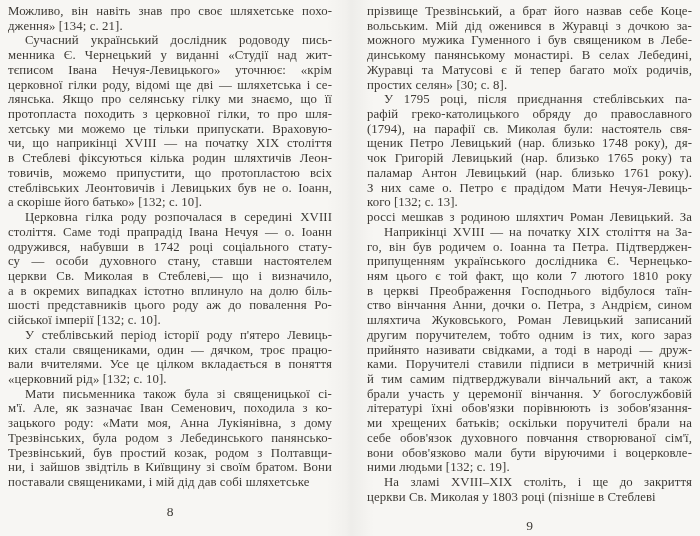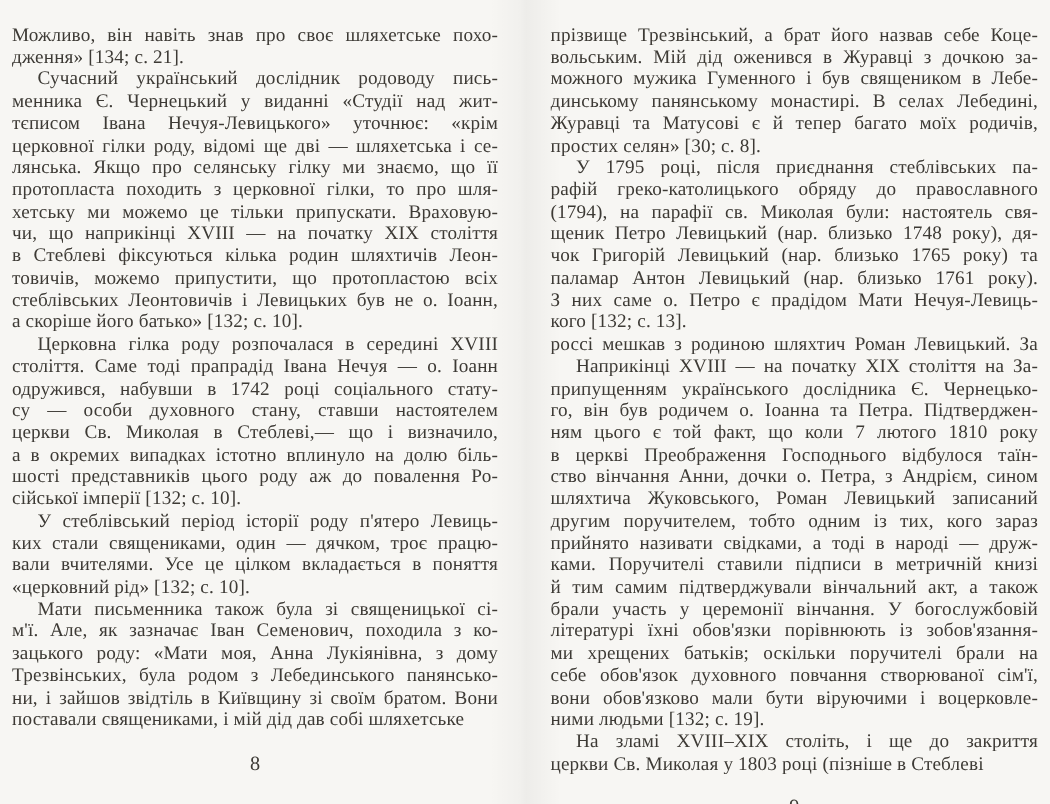--- a/index.html
+++ b/index.html
@@ -25,21 +25,21 @@
     position: absolute;
     left: 326px;
     top: 0;
     bottom: 0;
     width: 48px;
     background: linear-gradient(90deg, rgba(0,0,0,0) 0%, rgba(0,0,0,0.022) 42%, rgba(0,0,0,0.038) 52%, rgba(0,0,0,0) 100%);
     pointer-events: none;
   }
   .page {
     position: absolute;
-    top: 16px;
+    top: 4px;
   }
   .page-left  { left: 8px;   width: 324px; }
   .page-right { left: 367px; width: 325px; }
   .line {
     font-size: 12.8px;
     line-height: 14.72px;
     height: 14.72px;
     color: #3d3a35;
     text-align: justify;
     text-align-last: justify;
@@ -85,20 +85,21 @@
         <div class="line">шості представників цього роду аж до повалення Ро-</div>
         <div class="line end">сійської імперії [132; с. 10].</div>
         <div class="line ind">У стеблівський період історії роду п'ятеро Левиць-</div>
         <div class="line">ких стали священиками, один — дячком, троє працю-</div>
         <div class="line">вали вчителями. Усе це цілком вкладається в поняття</div>
         <div class="line end">«церковний рід» [132; с. 10].</div>
         <div class="line ind">Мати письменника також була зі священицької сі-</div>
         <div class="line">м'ї. Але, як зазначає Іван Семенович, походила з ко-</div>
         <div class="line">зацького роду: «Мати моя, Анна Лукіянівна, з дому</div>
         <div class="line">Трезвінських, була родом з Лебединського панянсько-</div>
+        <div class="line">Трезвінський, був простий козак, родом з Полтавщи-</div>
         <div class="line">ни, і зайшов звідтіль в Київщину зі своїм братом. Вони</div>
         <div class="line end">поставали священиками, і мій дід дав собі шляхетське</div>
       </div>
     <div class="page-number">8</div>
   </div>
 
   <div class="page page-right">
     <div class="page-text">
         <div class="line">прізвище Трезвінський, а брат його назвав себе Коце-</div>
         <div class="line">вольським. Мій дід оженився в Журавці з дочкою за-</div>
@@ -109,22 +110,22 @@
         <div class="line ind">У 1795 році, після приєднання стеблівських па-</div>
         <div class="line">рафій греко-католицького обряду до православного</div>
         <div class="line">(1794), на парафії св. Миколая були: настоятель свя-</div>
         <div class="line">щеник Петро Левицький (нар. близько 1748 року), дя-</div>
         <div class="line">чок Григорій Левицький (нар. близько 1765 року) та</div>
         <div class="line">паламар Антон Левицький (нар. близько 1761 року).</div>
         <div class="line">З них саме о. Петро є прадідом Мати Нечуя-Левиць-</div>
         <div class="line end">кого [132; с. 13].</div>
         <div class="line">россі мешкав з родиною шляхтич Роман Левицький. За</div>
         <div class="line ind">Наприкінці XVIII — на початку XIX століття на За-</div>
+        <div class="line">го, він був родичем о. Іоанна та Петра. Підтверджен-</div>
         <div class="line">припущенням українського дослідника Є. Чернецько-</div>
-        <div class="line">го, він був родичем о. Іоанна та Петра. Підтверджен-</div>
         <div class="line">ням цього є той факт, що коли 7 лютого 1810 року</div>
         <div class="line">в церкві Преображення Господнього відбулося таїн-</div>
         <div class="line">ство вінчання Анни, дочки о. Петра, з Андрієм, сином</div>
         <div class="line">шляхтича Жуковського, Роман Левицький записаний</div>
         <div class="line">другим поручителем, тобто одним із тих, кого зараз</div>
         <div class="line">прийнято називати свідками, а тоді в народі — друж-</div>
         <div class="line">ками. Поручителі ставили підписи в метричній книзі</div>
         <div class="line">й тим самим підтверджували вінчальний акт, а також</div>
         <div class="line">брали участь у церемонії вінчання. У богослужбовій</div>
         <div class="line">літературі їхні обов'язки порівнюють із зобов'язання-</div>

